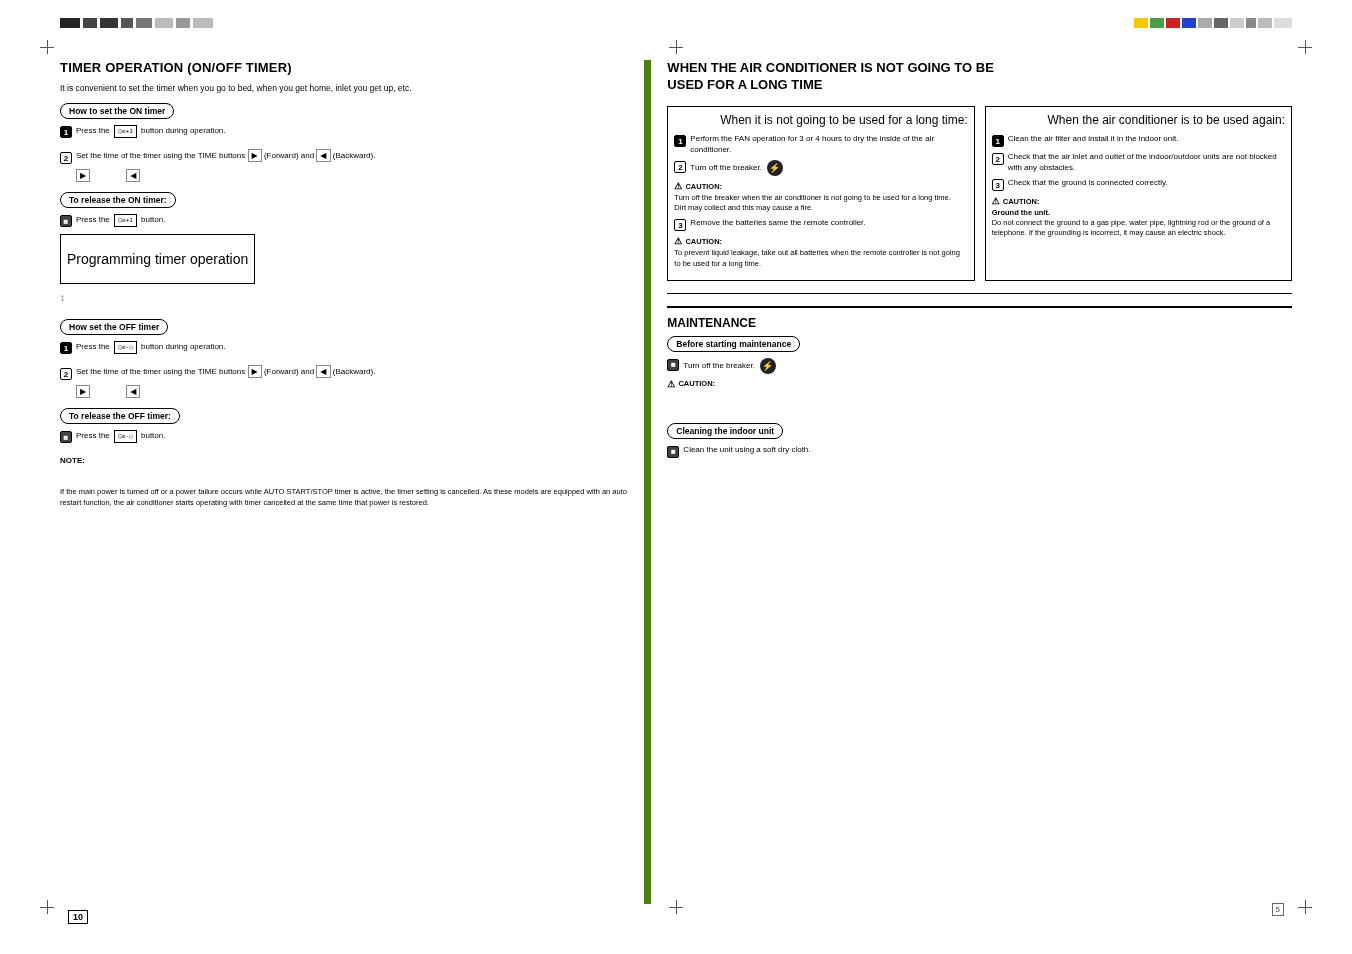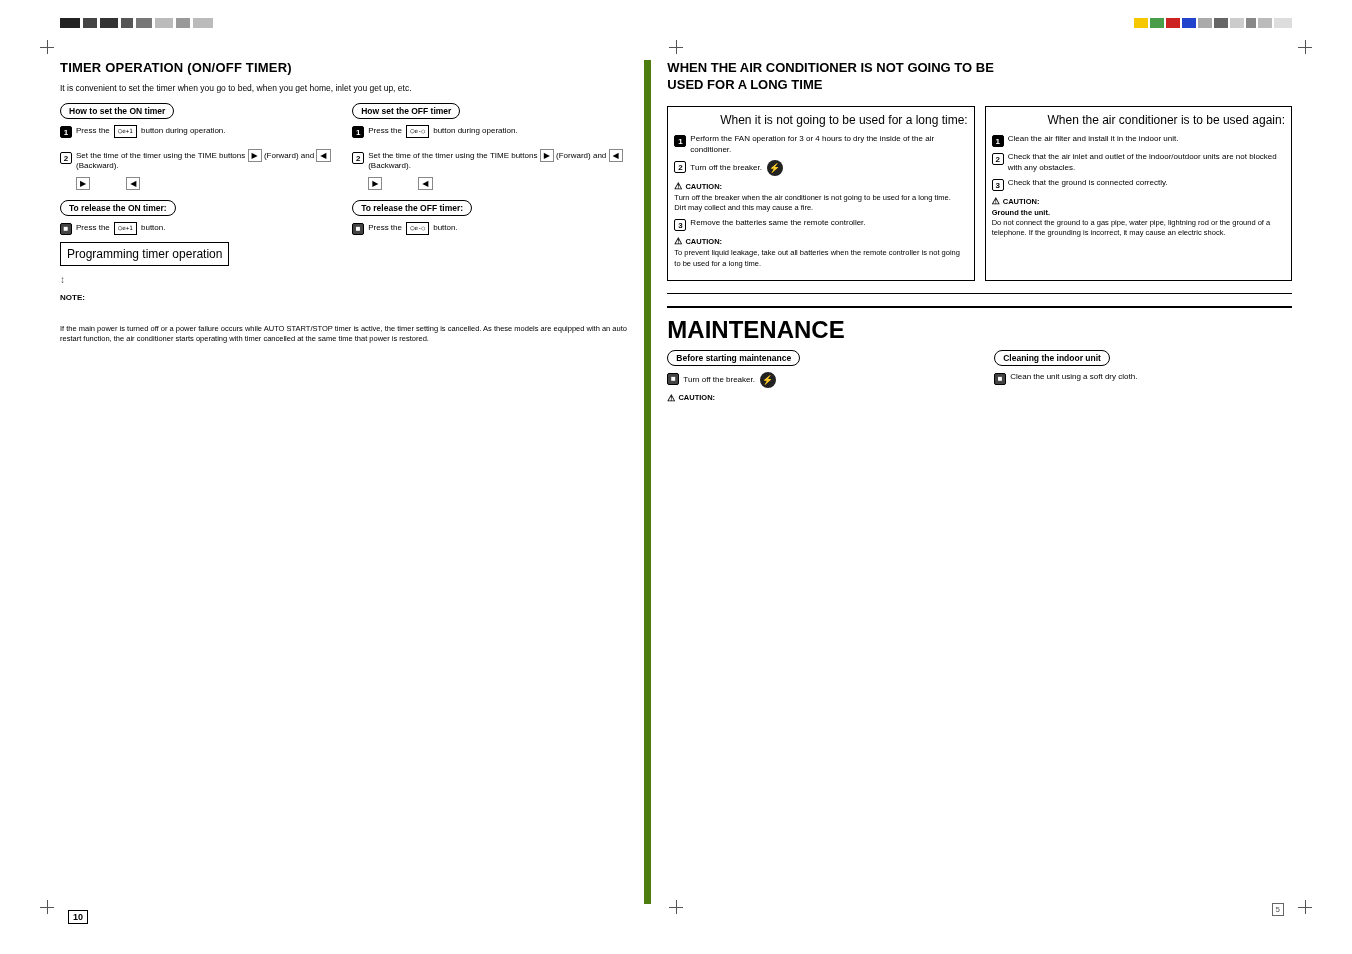--- a/index.html
+++ b/index.html
@@ -113,20 +113,21 @@
     .section-subtitle {
       font-size: 8.5px;
       margin-bottom: 10px;
     }
 
     
     .timer-columns {
       display: flex;
       gap: 16px;
       margin-bottom: 8px;
+      flex-direction: column;
     }
     .timer-col {
       flex: 1;
     }
 
     
     .round-box {
       border: 1px solid #000;
       border-radius: 10px;
       padding: 2px 8px;
@@ -172,22 +173,22 @@
       border: 1px solid #000;
       padding: 1px 3px;
       font-size: 7px;
       margin: 0 2px;
       font-family: monospace;
     }
 
     
     .prog-box {
       border: 1px solid #000;
-      padding: 4px 6px;
-      font-size: 12px;
+      padding: 16px 6px;
+      font-size: 14px;
       display: inline-block;
       margin-top: 2px;
       margin-bottom: 4px;
     }
 
     
     .note-section {
       margin-top: 8px;
     }
     .note-label {
@@ -243,28 +244,29 @@
     }
 
     
     .section-divider {
       border-top: 2px solid #000;
       margin: 0 0 8px 0;
     }
 
     
     .maintenance-title {
-      font-size: 24px;
+      font-size: 12px;
       font-weight: bold;
       margin-bottom: 6px;
     }
 
     .maint-columns {
       display: flex;
       gap: 29px;
+      flex-direction: column;
     }
     .maint-col {
       flex: 1;
     }
 
     .big-section-title {
       font-size: 13px;
       font-weight: bold;
       margin-bottom: 12px;
       line-height: 1.3;

